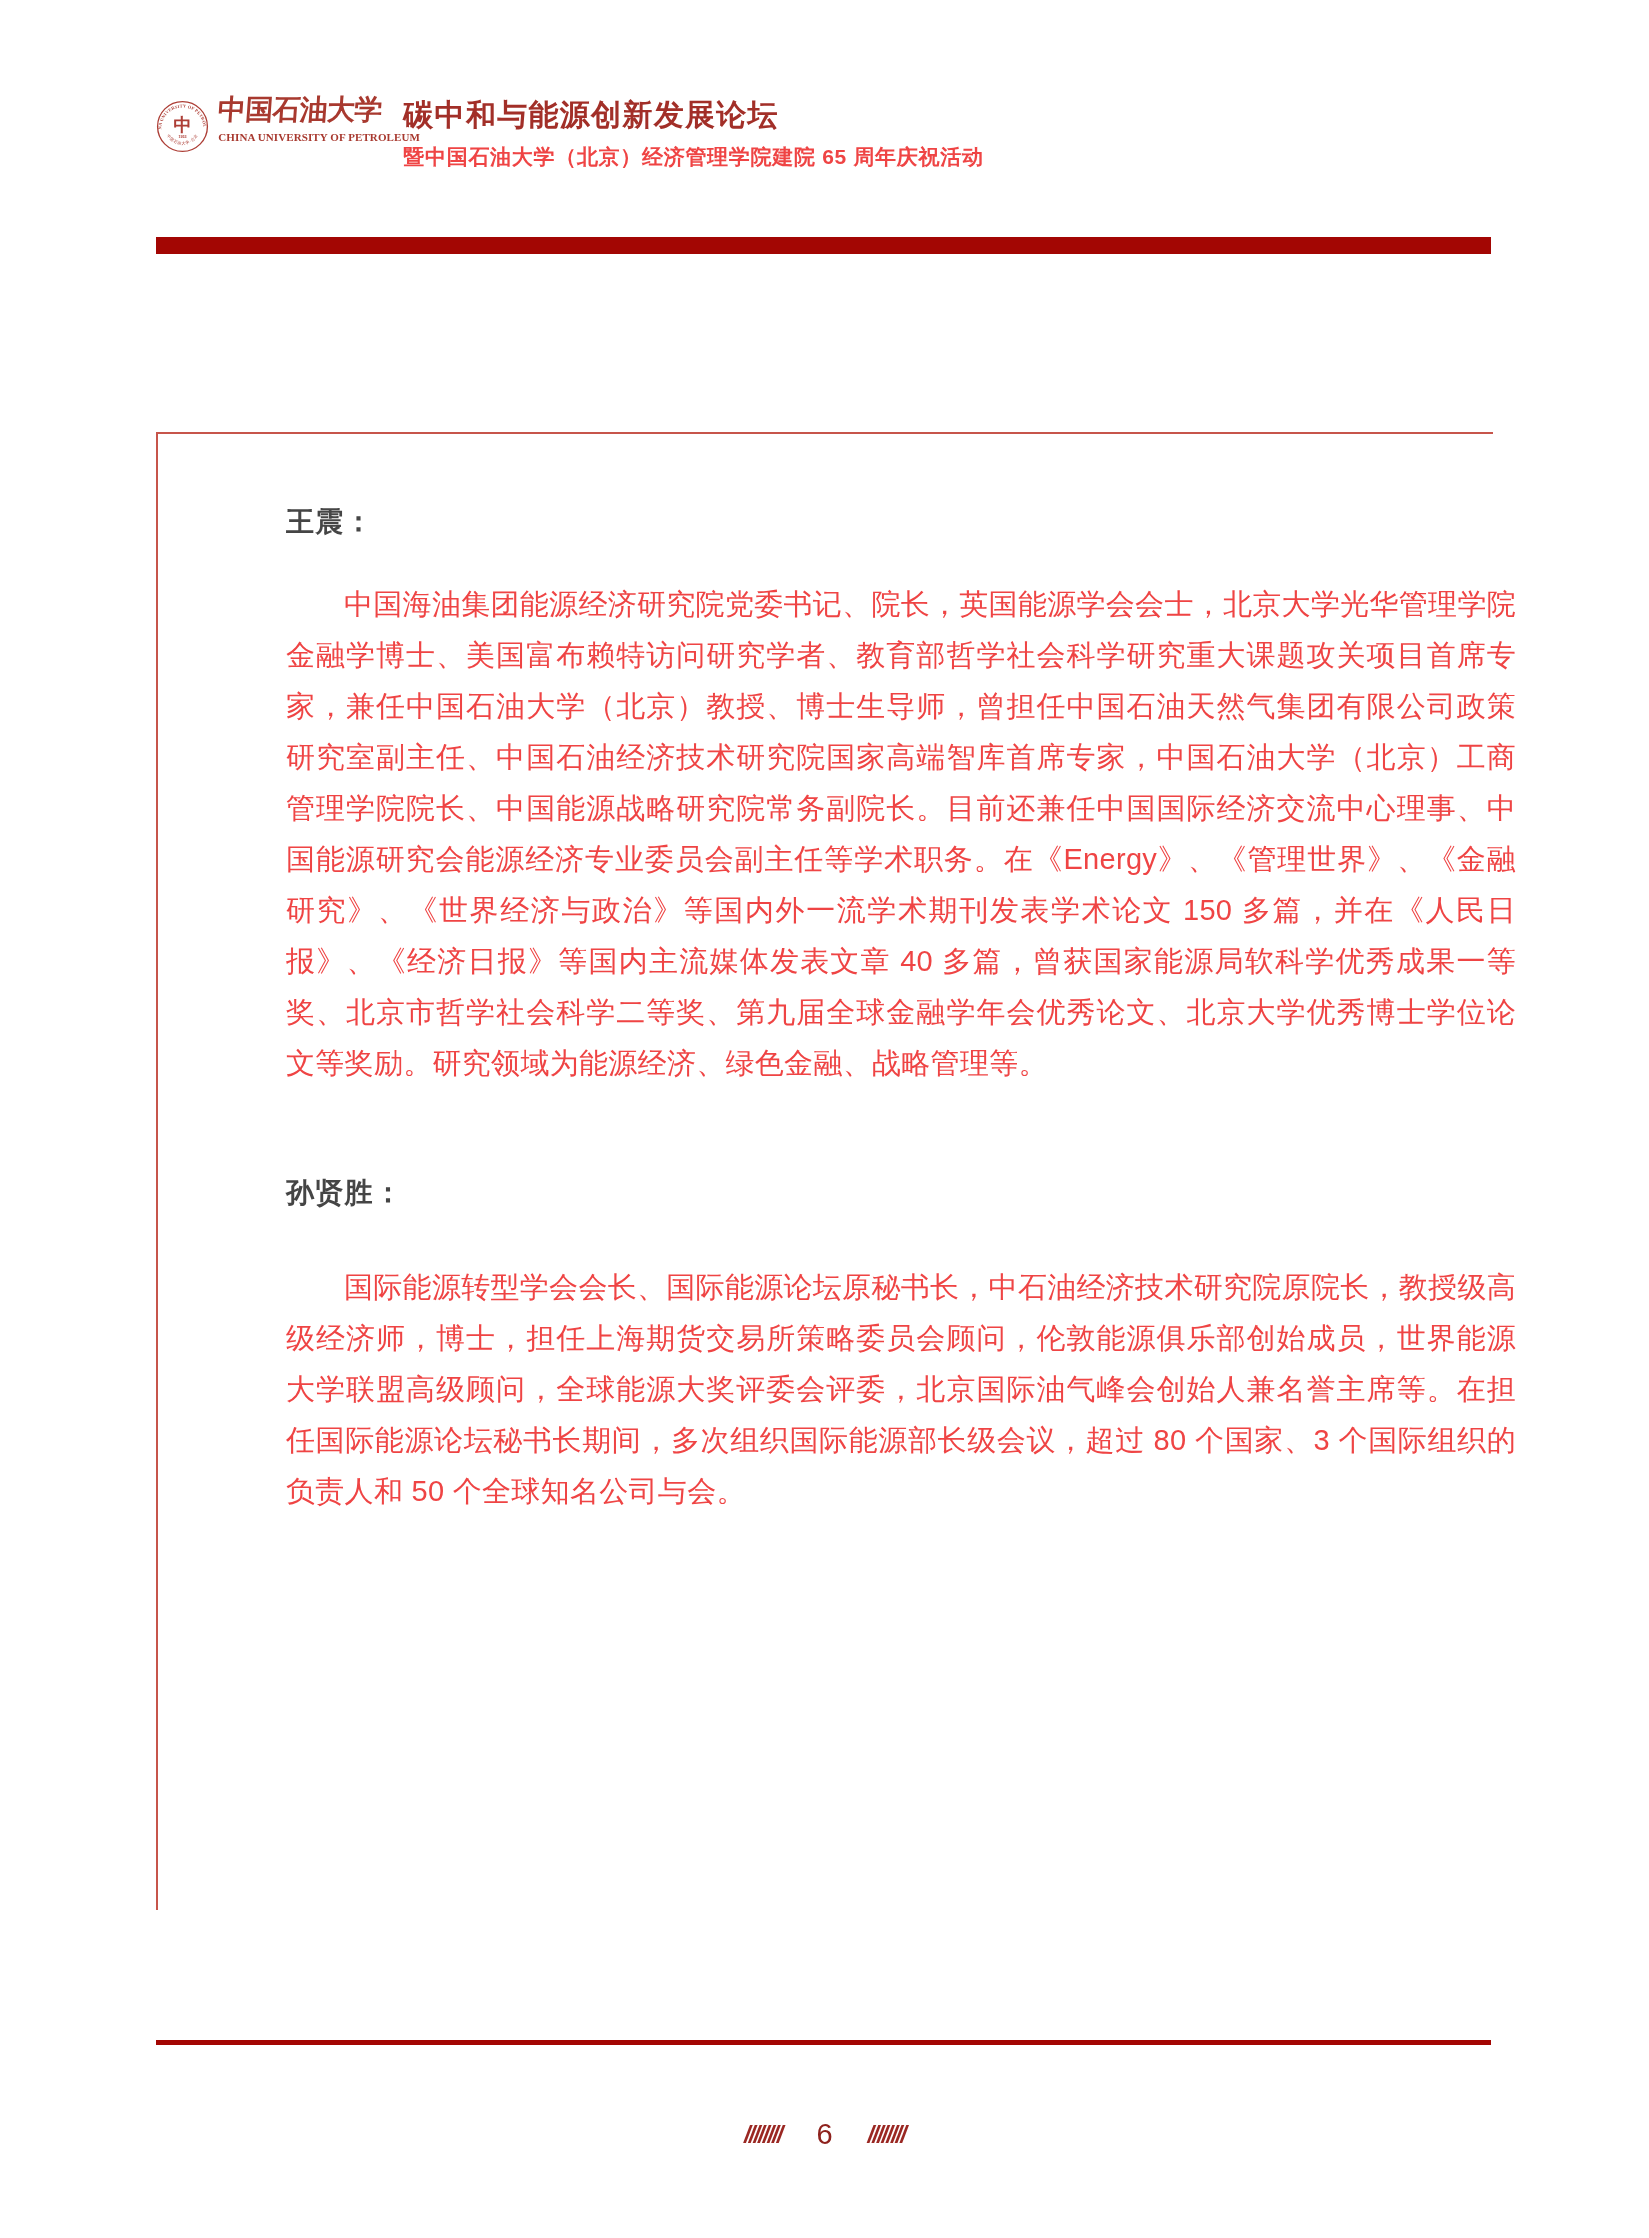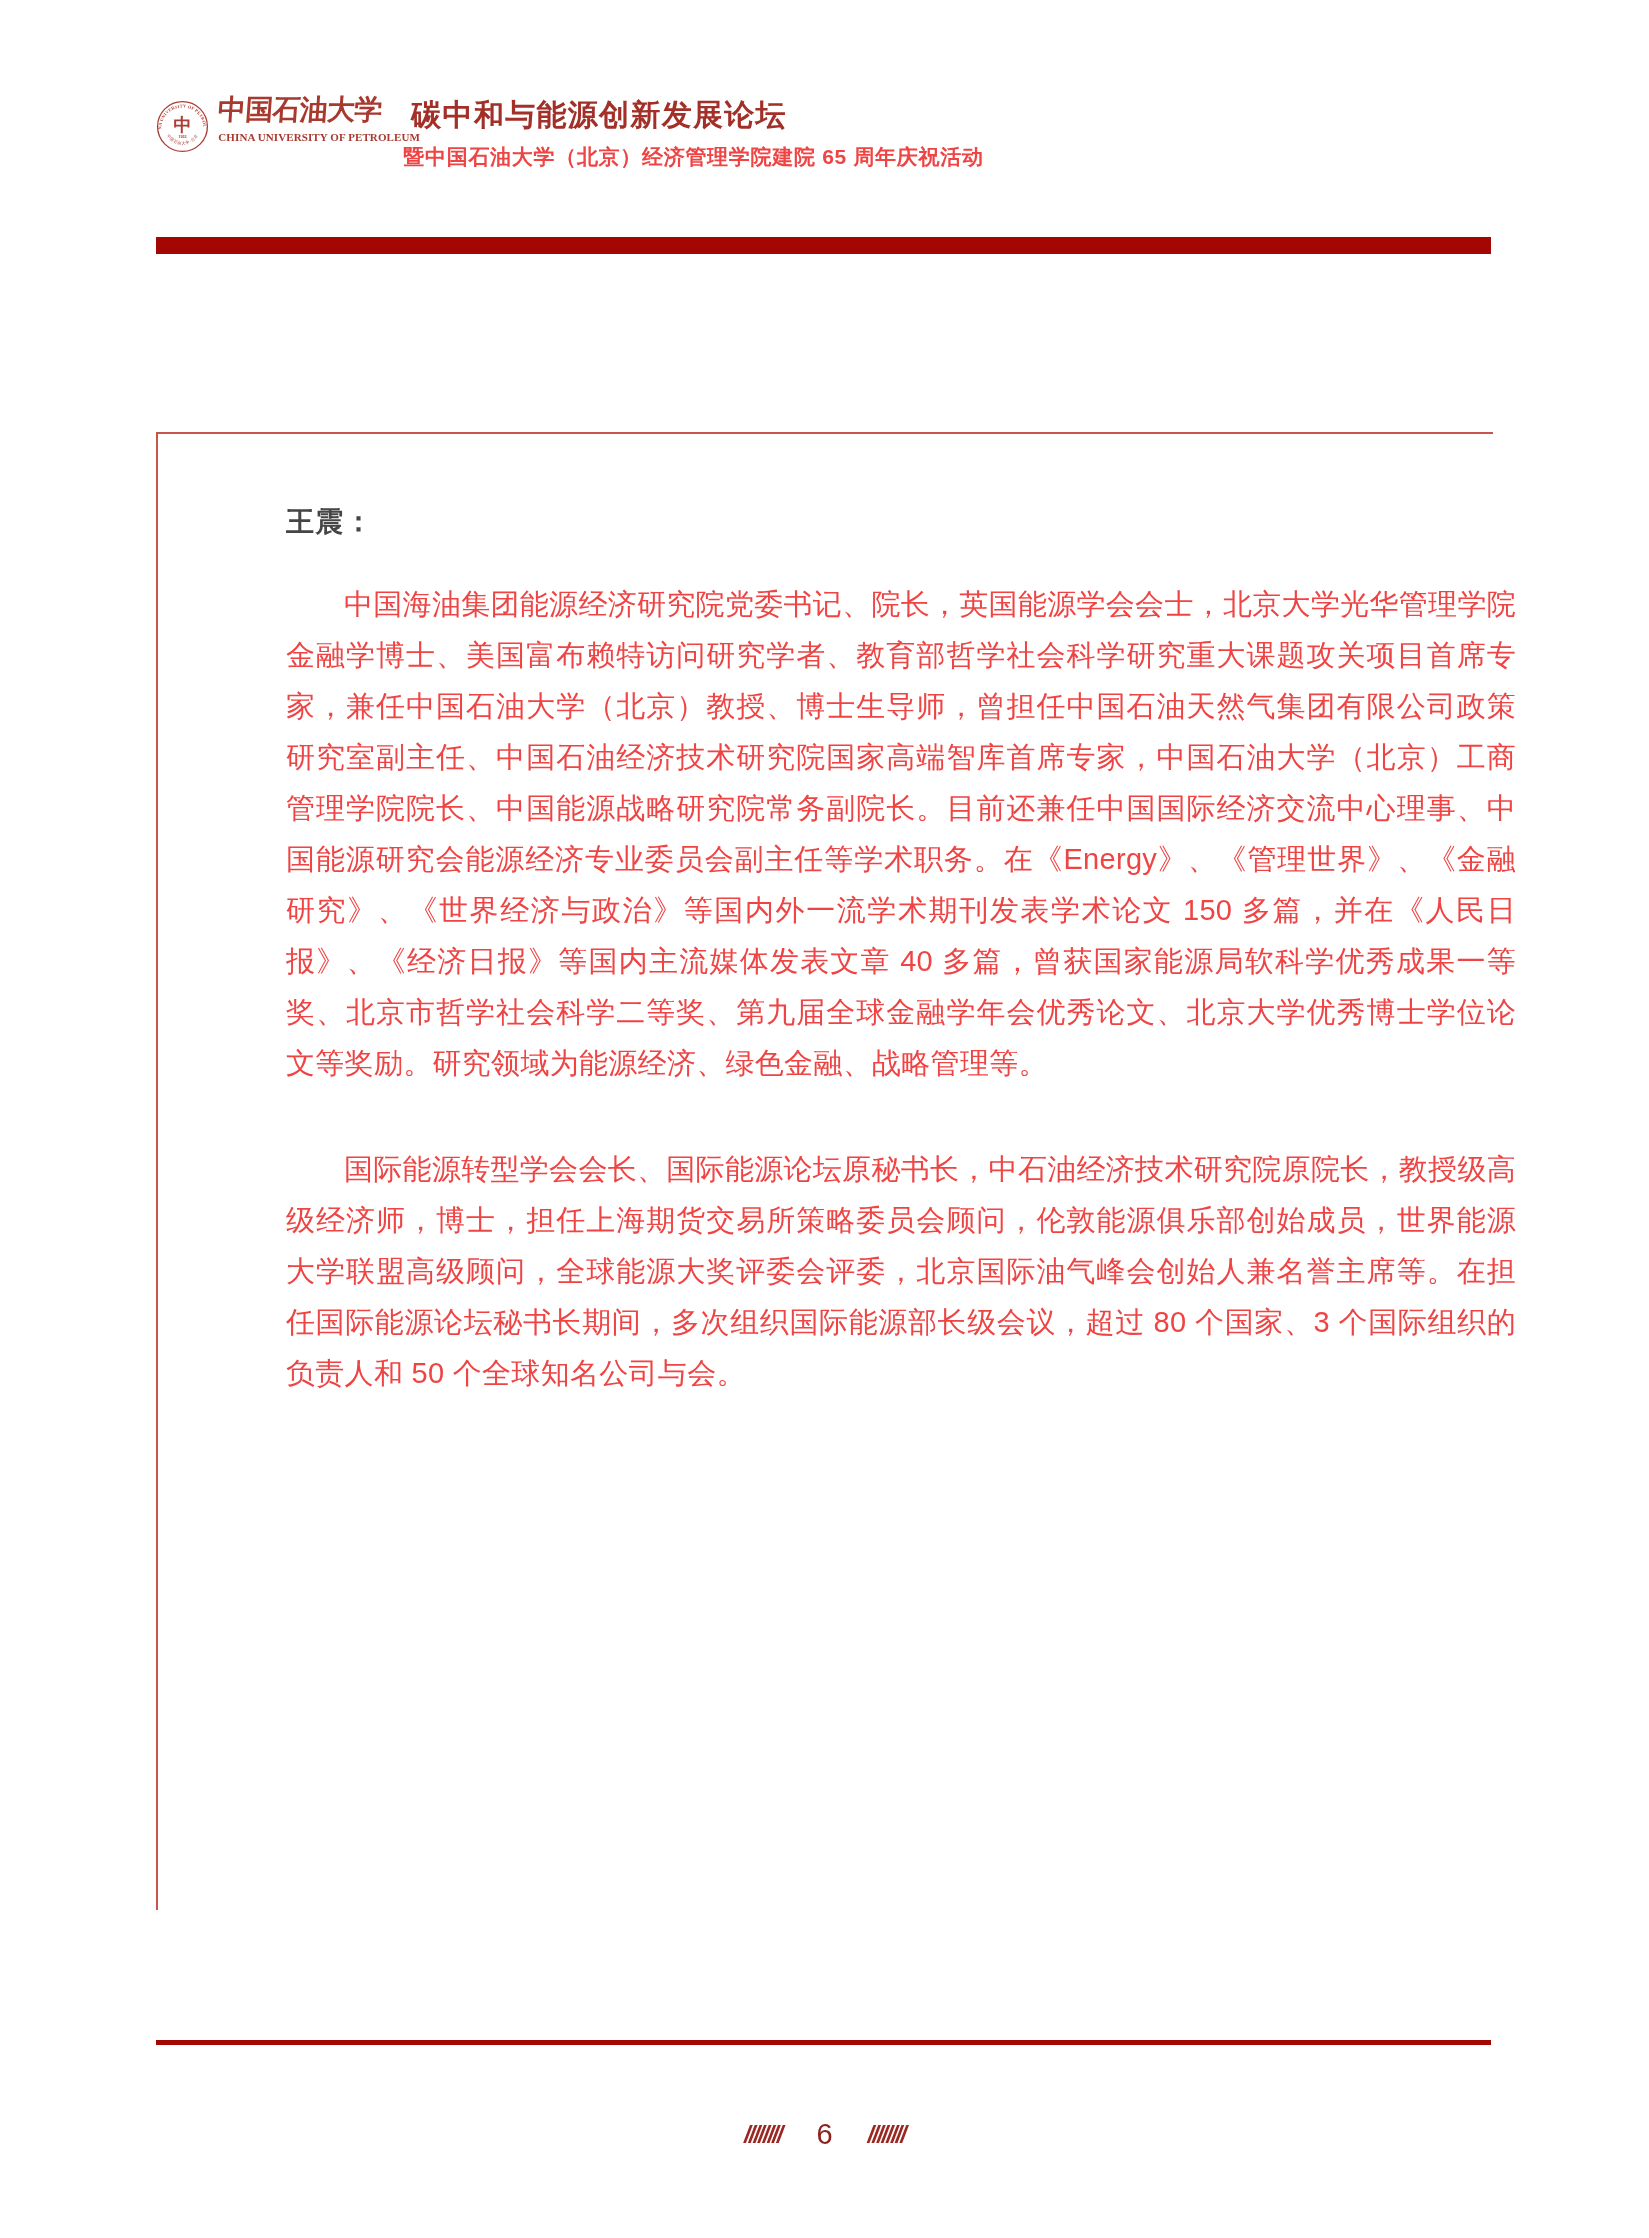--- a/index.html
+++ b/index.html
@@ -21,21 +21,21 @@
     line-height:1.2; white-space:nowrap;
   }
   .logo-en {
     font-family:"Liberation Serif","DejaVu Serif",serif;
     font-size:11px; font-weight:bold; color:#A8392F;
     letter-spacing:0.1px; margin-top:4px; white-space:nowrap;
   }
   .titles { margin-left:20px; padding-top:5.3px; }
   .forum-title {
     font-size:30px; font-weight:bold; color:#A22F28;
-    letter-spacing:1.3px; line-height:1.1; white-space:nowrap;margin-left:8px;
+    letter-spacing:1.3px; line-height:1.1; white-space:nowrap;
   }
   .forum-subtitle {
     font-size:21px; font-weight:bold; color:#ef4444;
     letter-spacing:0.7px; margin-top:12px; white-space:nowrap;
   }
 
   
   .top-bar {
     position:absolute; left:156px; top:237px;
     width:1335px; height:16.6px; background:#A30603;
@@ -120,20 +120,21 @@
 
   <div class="top-bar"></div>
 
   <div class="frame-top"></div>
   <div class="frame-left"></div>
 
   <div class="content">
     <h2 class="speaker-heading" id="wang-heading">王震：</h2>
     <p class="bio" id="wang-bio">中国海油集团能源经济研究院党委书记、院长，英国能源学会会士，北京大学光华管理学院金融学博士、美国富布赖特访问研究学者、教育部哲学社会科学研究重大课题攻关项目首席专家，兼任中国石油大学（北京）教授、博士生导师，曾担任中国石油天然气集团有限公司政策研究室副主任、中国石油经济技术研究院国家高端智库首席专家，中国石油大学（北京）工商管理学院院长、中国能源战略研究院常务副院长。目前还兼任中国国际经济交流中心理事、中国能源研究会能源经济专业委员会副主任等学术职务。在《Energy》、《管理世界》、《金融研究》、《世界经济与政治》等国内外一流学术期刊发表学术论文 150 多篇，并在《人民日报》、《经济日报》等国内主流媒体发表文章 40 多篇，曾获国家能源局软科学优秀成果一等奖、北京市哲学社会科学二等奖、第九届全球金融学年会优秀论文、北京大学优秀博士学位论文等奖励。研究领域为能源经济、绿色金融、战略管理等。</p>
 
+    <h2 class="speaker-heading" id="sun-heading">孙贤胜：</h2>
     <p class="bio" id="sun-p1">国际能源转型学会会长、国际能源论坛原秘书长，中石油经济技术研究院原院长，教授级高级经济师，博士，担任上海期货交易所策略委员会顾问，伦敦能源俱乐部创始成员，世界能源大学联盟高级顾问，全球能源大奖评委会评委，北京国际油气峰会创始人兼名誉主席等。在担任国际能源论坛秘书长期间，多次组织国际能源部长级会议，超过 80 个国家、3 个国际组织的负责人和 50 个全球知名公司与会。</p>
   </div>
 
   <div class="footer-line"></div>
   <div class="footer-nav">
     <span class="slashes">////////</span>
     <span class="page-number">6</span>
     <span class="slashes">////////</span>
   </div>
 

